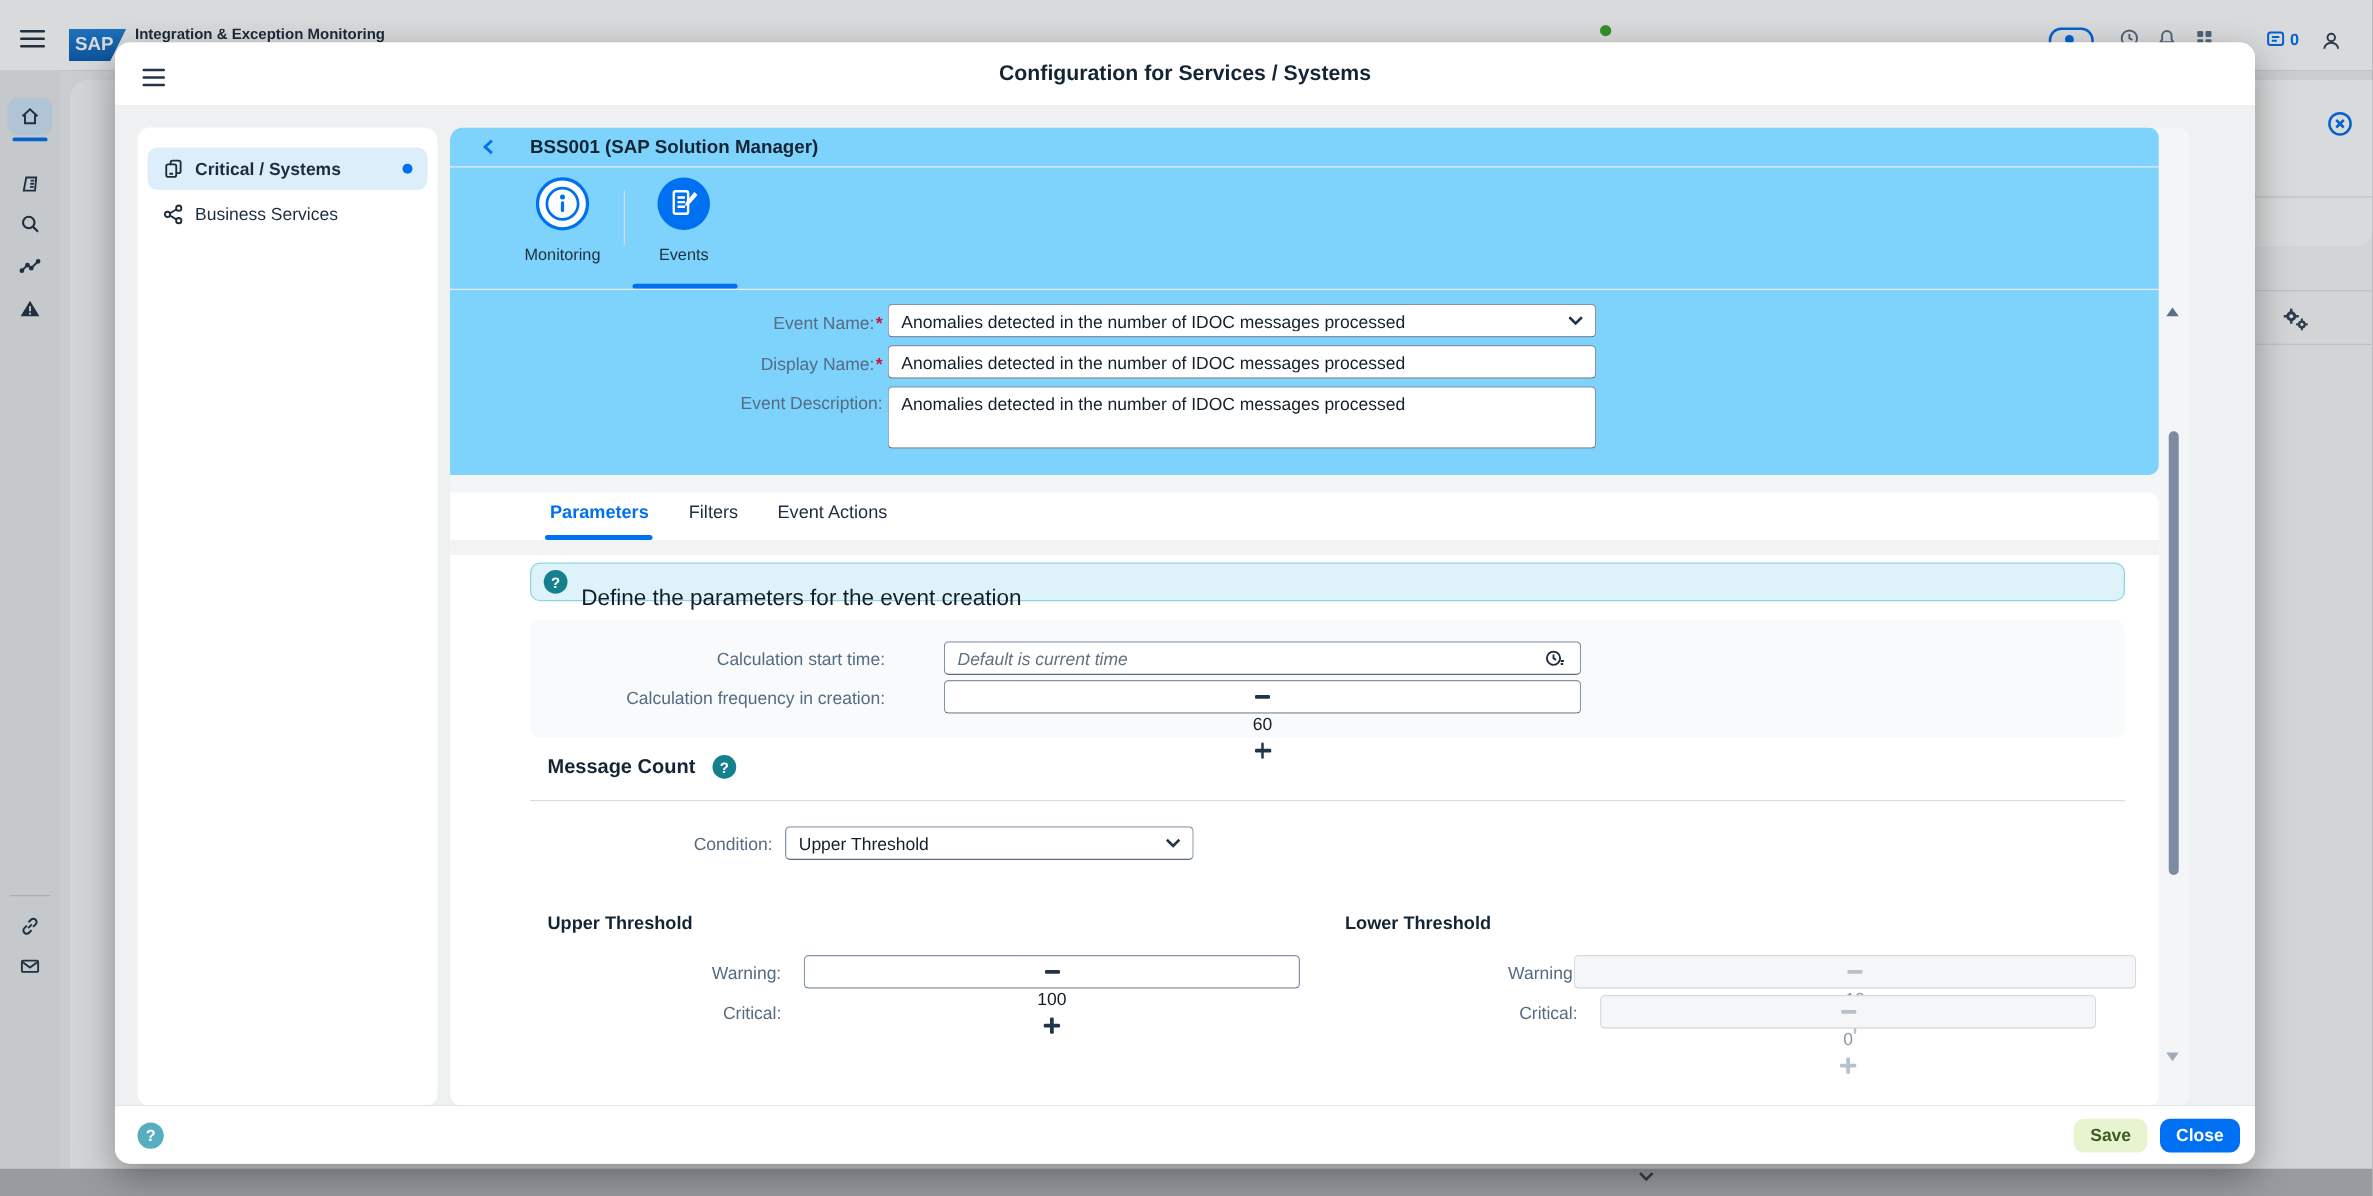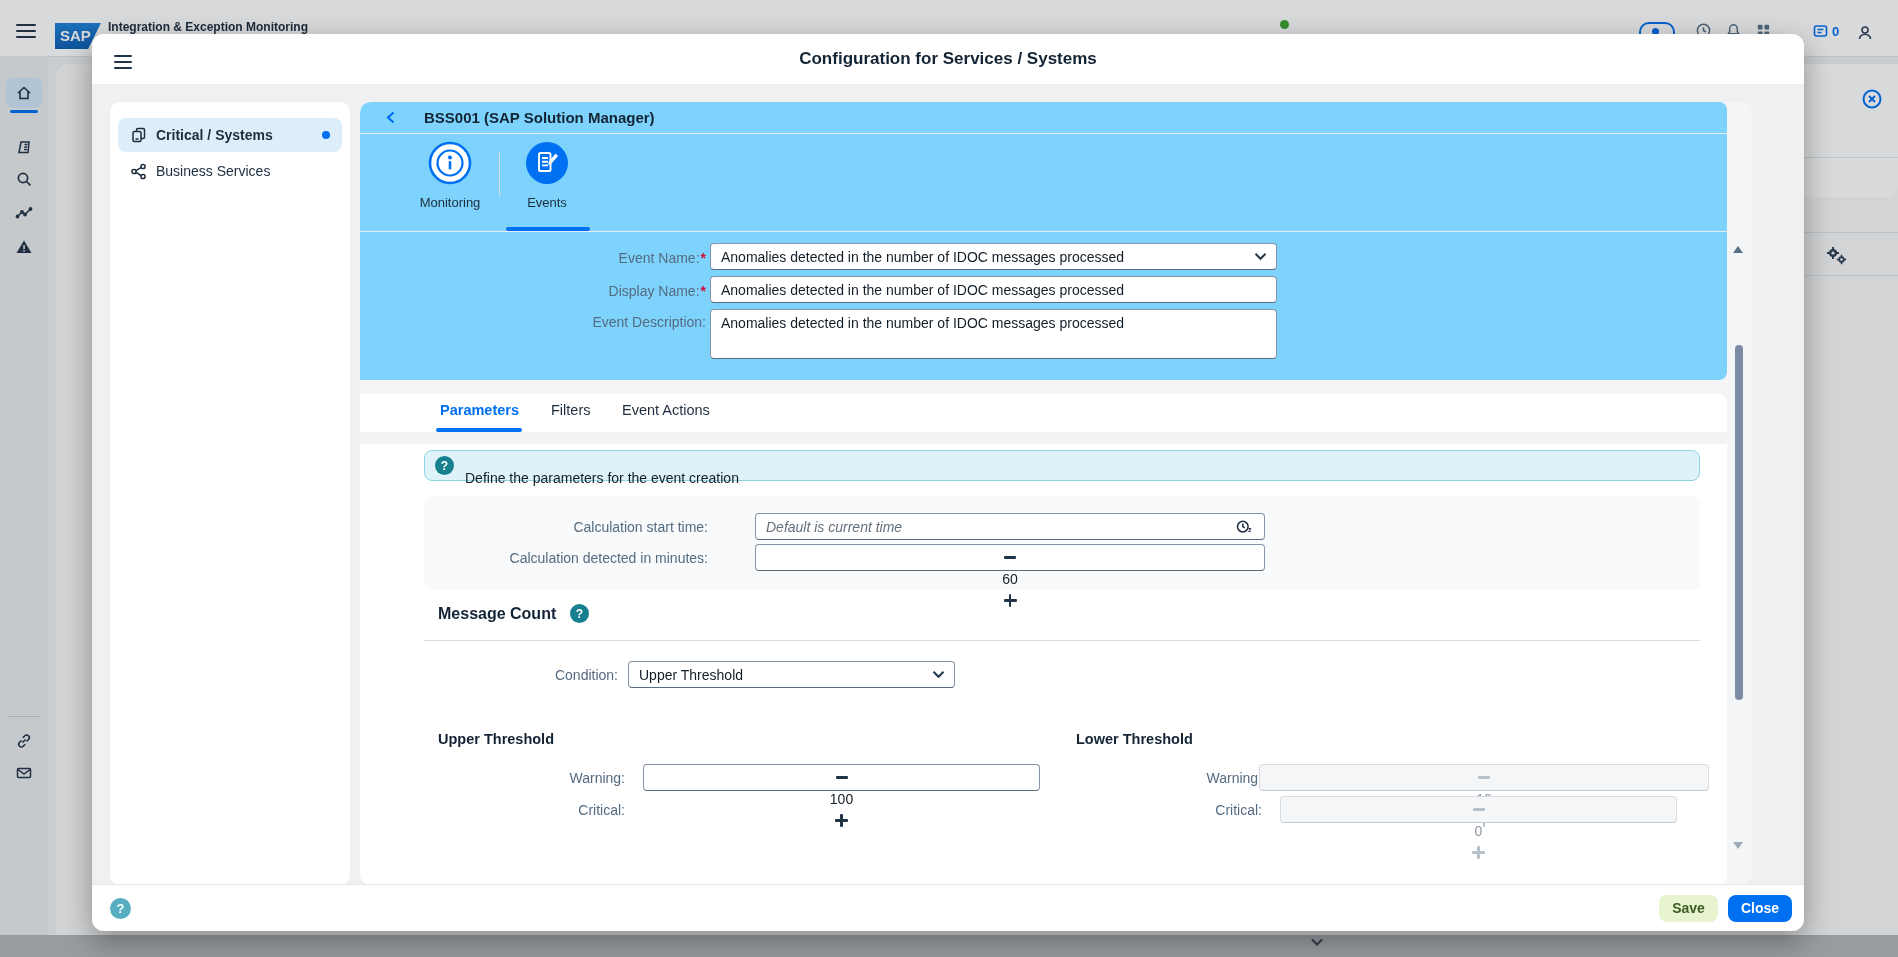--- a/index.html
+++ b/index.html
@@ -74,21 +74,21 @@
   .tab{position:absolute;top:8px;font-size:14.5px;color:#1d2d3e;cursor:pointer;}
   .tab.sel{color:#0070f2;font-weight:700;}
   .tab-underline{position:absolute;left:76px;top:34px;width:86px;height:4px;background:#0070f2;border-radius:2px;}
   .tab-band{position:absolute;left:0;top:38px;width:1367px;height:12px;background:#f1f3f4;}
   
   .info-strip{position:absolute;left:64px;top:56px;width:1276px;height:31px;background:#def2f9;border:1px solid #8fd4e4;
               border-radius:8px;box-sizing:border-box;display:flex;align-items:center;}
   .qcirc{width:19px;height:19px;border-radius:50%;background:#17808e;color:#fff;font-size:12px;font-weight:700;
          display:flex;align-items:center;justify-content:center;flex:none;}
   .info-strip .qcirc{margin-left:10px;}
-  .info-strip .msg{margin-left:11px;font-size:14px;color:#131e29;margin-top:25px;}
+  .info-strip .msg{margin-left:11px;font-size:18px;color:#131e29;margin-top:25px;}
   .calc-panel{position:absolute;left:64px;top:102px;width:1276px;height:94px;background:#f8fafb;border-radius:8px;}
   
   .stepper{position:absolute;box-sizing:border-box;background:#fff;border:1px solid #8494a6;border-bottom-color:#5b6b7c;
            border-radius:4px;display:flex;align-items:center;flex-direction:column;}
   .stp-btn{width:30px;height:100%;display:flex;align-items:center;justify-content:center;cursor:pointer;color:#223548;flex:none;}
   .stp-minus::before{content:"";width:12px;height:2.4px;background:currentColor;border-radius:1px;}
   .stp-plus{position:relative;}
   .stp-plus::before{content:"";position:absolute;width:13px;height:2.4px;background:currentColor;border-radius:1px;}
   .stp-plus::after{content:"";position:absolute;width:2.4px;height:13px;background:currentColor;border-radius:1px;}
   .stp-val{flex:1;border:none;outline:none;text-align:center;font-size:14px;color:#131e29;background:transparent;font-family:inherit;min-width:0;}
@@ -362,21 +362,21 @@
         <div class="lbl" style="left:80px;top:125px;width:268px;">Calculation start time:</div>
         <input class="fld" style="left: 395px; top: 119px; width: 510px; height: 27px;" placeholder="Default is current time">
         <span class="in-ic" style="left:875px;top:124px;">
           <svg width="18" height="18" viewBox="0 0 18 18" fill="none" stroke="currentColor" stroke-width="1.5">
               <circle cx="7.8" cy="8.6" r="5.3"></circle>
               <path d="M7.8 5.6v3l2 1.3"></path>
               <path d="M13.6 10.8h2.6M13.6 13.2h2"></path>
             </svg>
         </span>
 
-        <div class="lbl" style="left:80px;top:156px;width:268px;">Calculation detected in minutes:</div>
+        <div class="lbl" style="left:80px;top:156px;width:268px;">Calculation frequency in creation:</div>
         <div class="stepper" style="left:395px;top:150px;width:510px;height:27px;">
           <span class="stp-btn stp-minus"></span>
           <input class="stp-val" value="60" style="">
           <span class="stp-btn stp-plus"></span>
         </div>
 
         <div class="sec-title" style="left:78px;top:211px;font-size:16px;">Message Count</div>
         <span class="qcirc" style="position:absolute;left:210px;top:210px;">?</span>
         <div class="divider" style="top:246px;"></div>
 

